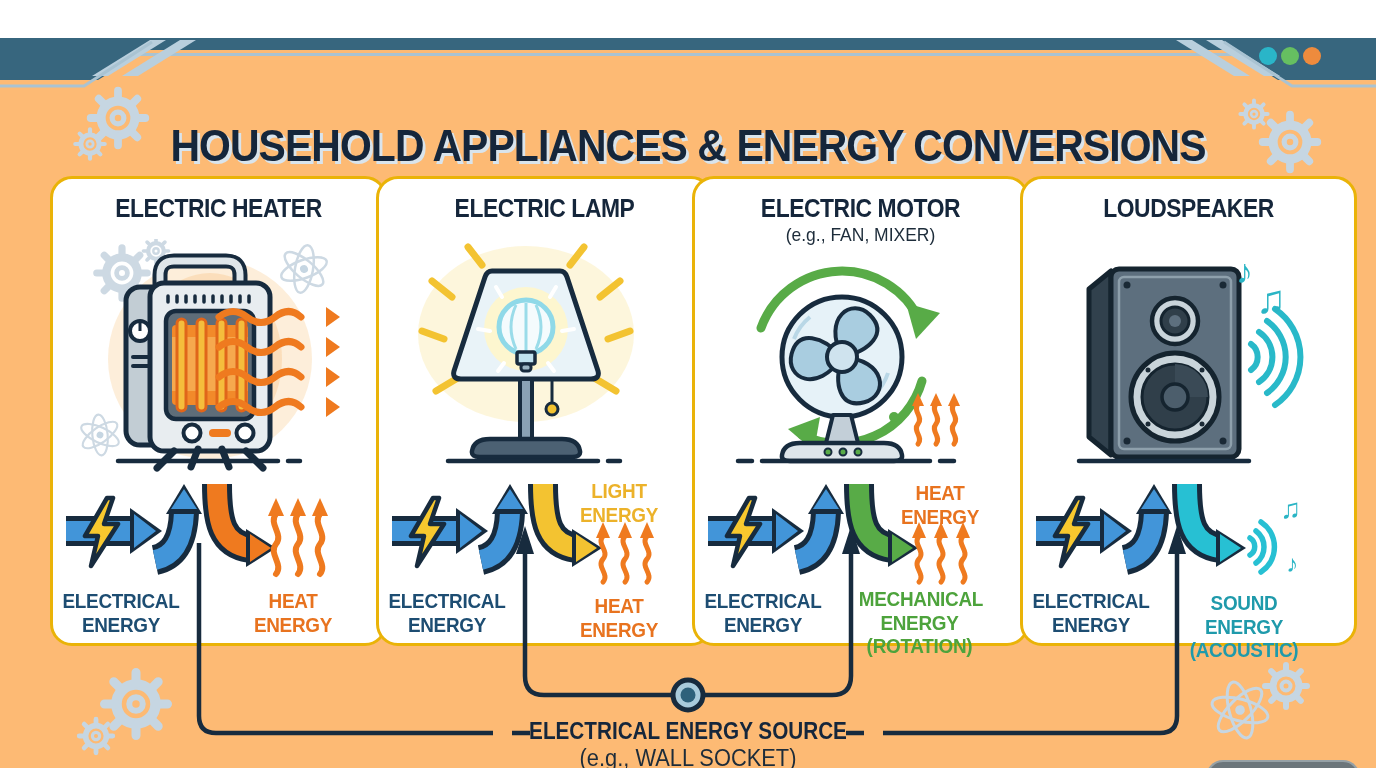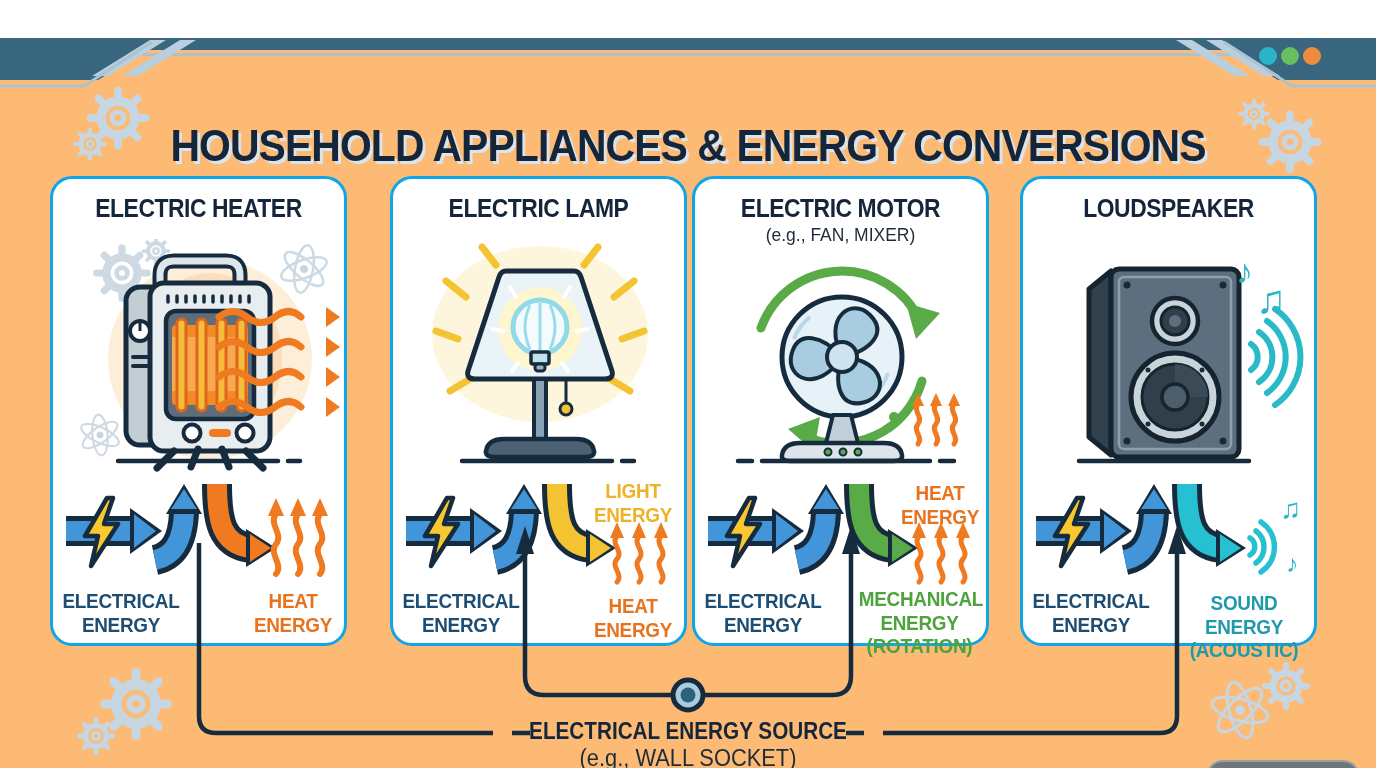--- a/index.html
+++ b/index.html
@@ -9,22 +9,22 @@
   .band-bar{position:absolute;left:0;top:0;width:1376px;height:12px;background:#37667e;}
   .band-line{position:absolute;left:0;top:15px;width:1376px;height:3px;background:#a9c3d2;}
   .corner{position:absolute;z-index:3;}
   .bottom-bar{position:absolute;left:0;top:757px;width:1376px;height:11px;background:#37667e;}
   
   .main-title{position:absolute;left:0;right:0;top:54px;text-align:center;
     font-size:44px;font-weight:bold;color:#15263b;letter-spacing:-1px;
     transform:scaleX(0.93);transform-origin:center;
     text-shadow:3px 3px 0 #d9e4ec;white-space:nowrap;}
   
-  .panel{position:absolute;top:138px;width:297px;height:470px;background:#ffffff;
-    border:3px solid #0ea5e9;border-radius:22px;box-sizing:border-box;z-index:2;text-decoration:underline;}
+  .panel{position:absolute;top:138px;width:337px;height:470px;background:#ffffff;
+    border:3px solid #eab308;border-radius:22px;box-sizing:border-box;z-index:2;text-decoration:underline;}
   .ptitle{position:absolute;left:0;right:0;top:14px;margin:0;text-align:center;
     font-size:26px;font-weight:bold;color:#15263b;letter-spacing:-0.5px;
     transform:scaleX(0.88);transform-origin:center;white-space:nowrap;}
   .psub{position:absolute;left:0;right:0;top:45px;text-align:center;font-size:19px;
     color:#1d2c3a;transform:scaleX(0.92);transform-origin:center;white-space:nowrap;}
   .illus{position:absolute;left:7px;top:60px;width:281px;height:235px;}
   .conv{position:absolute;left:5px;top:295px;width:287px;height:115px;overflow:visible;}
   .elabel{position:absolute;text-align:center;font-size:21px;line-height:1.12;
     font-weight:bold;transform:scaleX(0.9);transform-origin:center;letter-spacing:-0.3px;}
   .c-elec{color:#1d4d72}.c-heat{color:#e8731f}.c-light{color:#ecb22a}
@@ -192,21 +192,21 @@
       <g fill="#ef7a1f">
         <polygon points="210,42 226,42 218,24"></polygon>
         <polygon points="232,42 248,42 240,24"></polygon>
         <polygon points="254,42 270,42 262,24"></polygon>
       </g>
     </svg>
     <div class="elabel c-elec" style="left:0;top:410px;width:136px">ELECTRICAL ENERGY</div>
     <div class="elabel c-heat" style="left:170px;top:410px;width:140px">HEAT ENERGY</div>
   </section>
 
-  <section class="panel" style="left:390px">
+  <section class="panel" style="left:376px">
     <h2 class="ptitle">ELECTRIC LAMP</h2>
     <svg class="illus" viewBox="0 0 281 235">
       <ellipse cx="140" cy="95" rx="108" ry="88" fill="#fcefc0" opacity="0.55"></ellipse>
       <g stroke="#f3c331" stroke-width="7" stroke-linecap="round">
         <line x1="58" y1="100" x2="36" y2="92"></line>
           <line x1="66" y1="58" x2="46" y2="42"></line>
         <line x1="96" y1="26" x2="82" y2="8"></line>
           <line x1="184" y1="26" x2="198" y2="8"></line>
         <line x1="214" y1="58" x2="234" y2="42"></line>
           <line x1="222" y1="100" x2="244" y2="92"></line>

